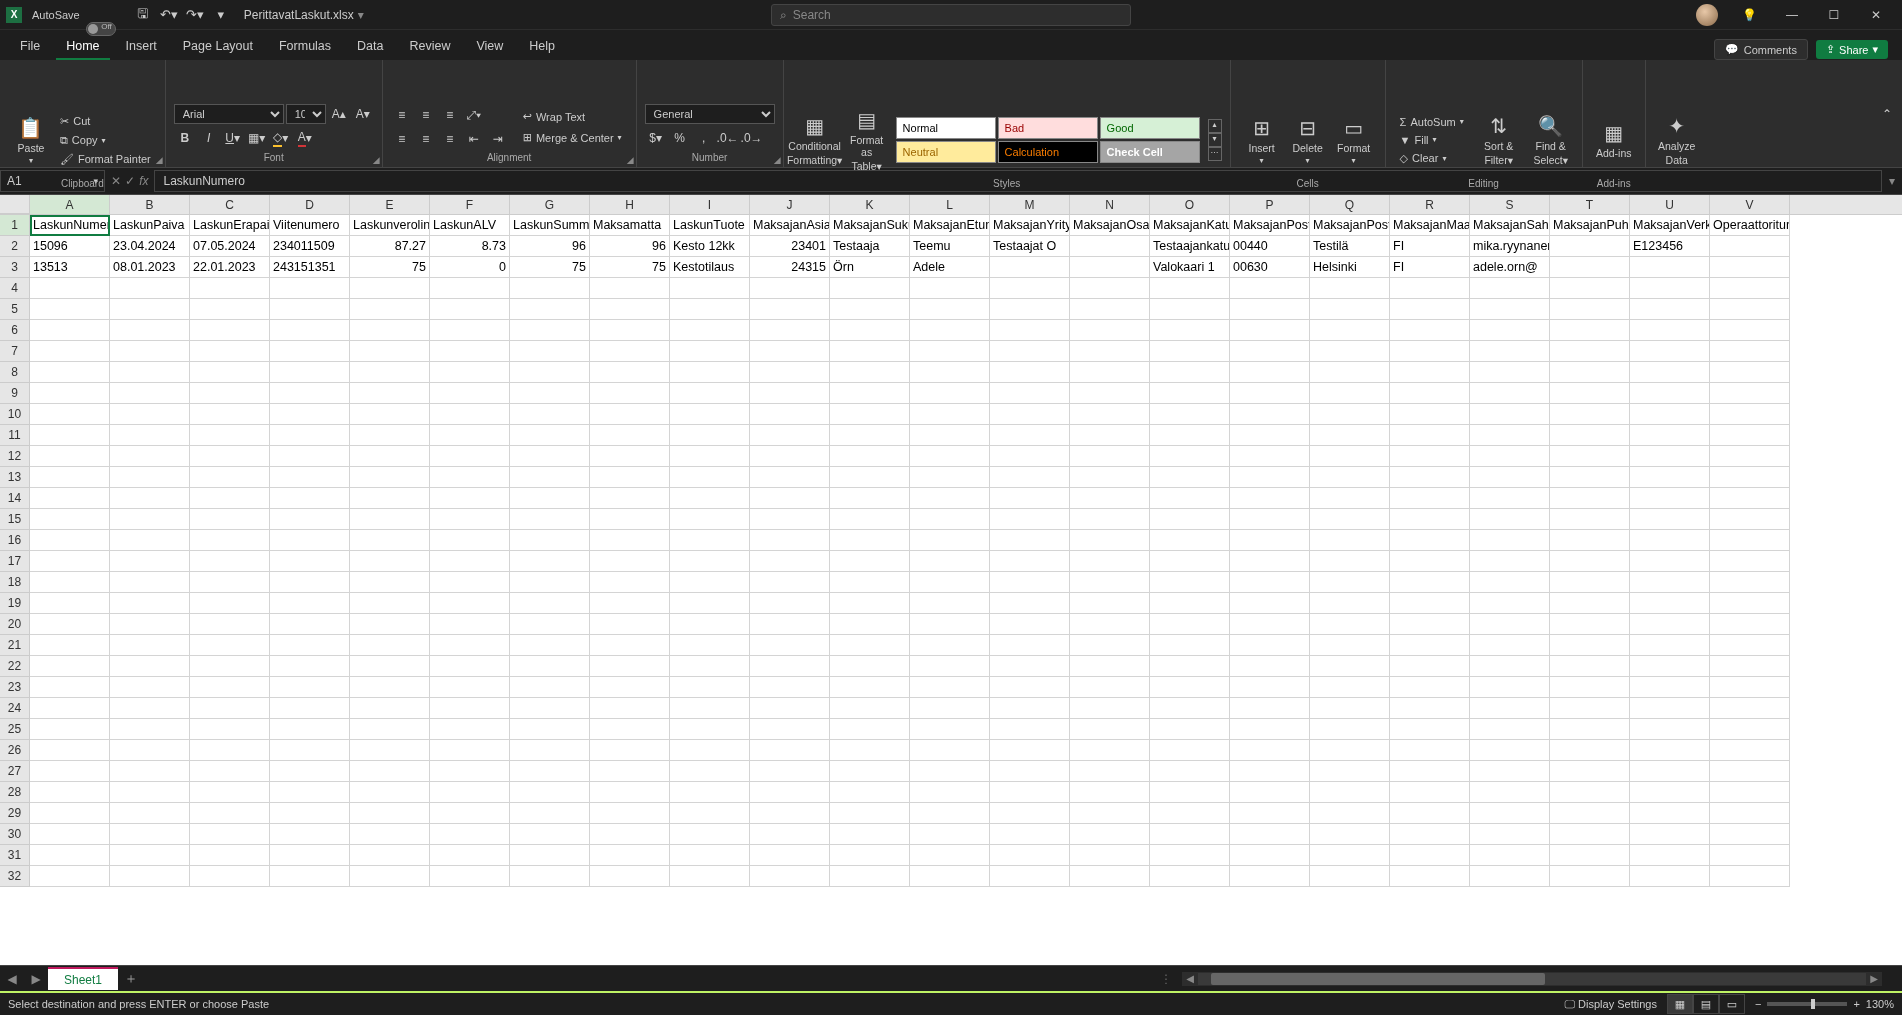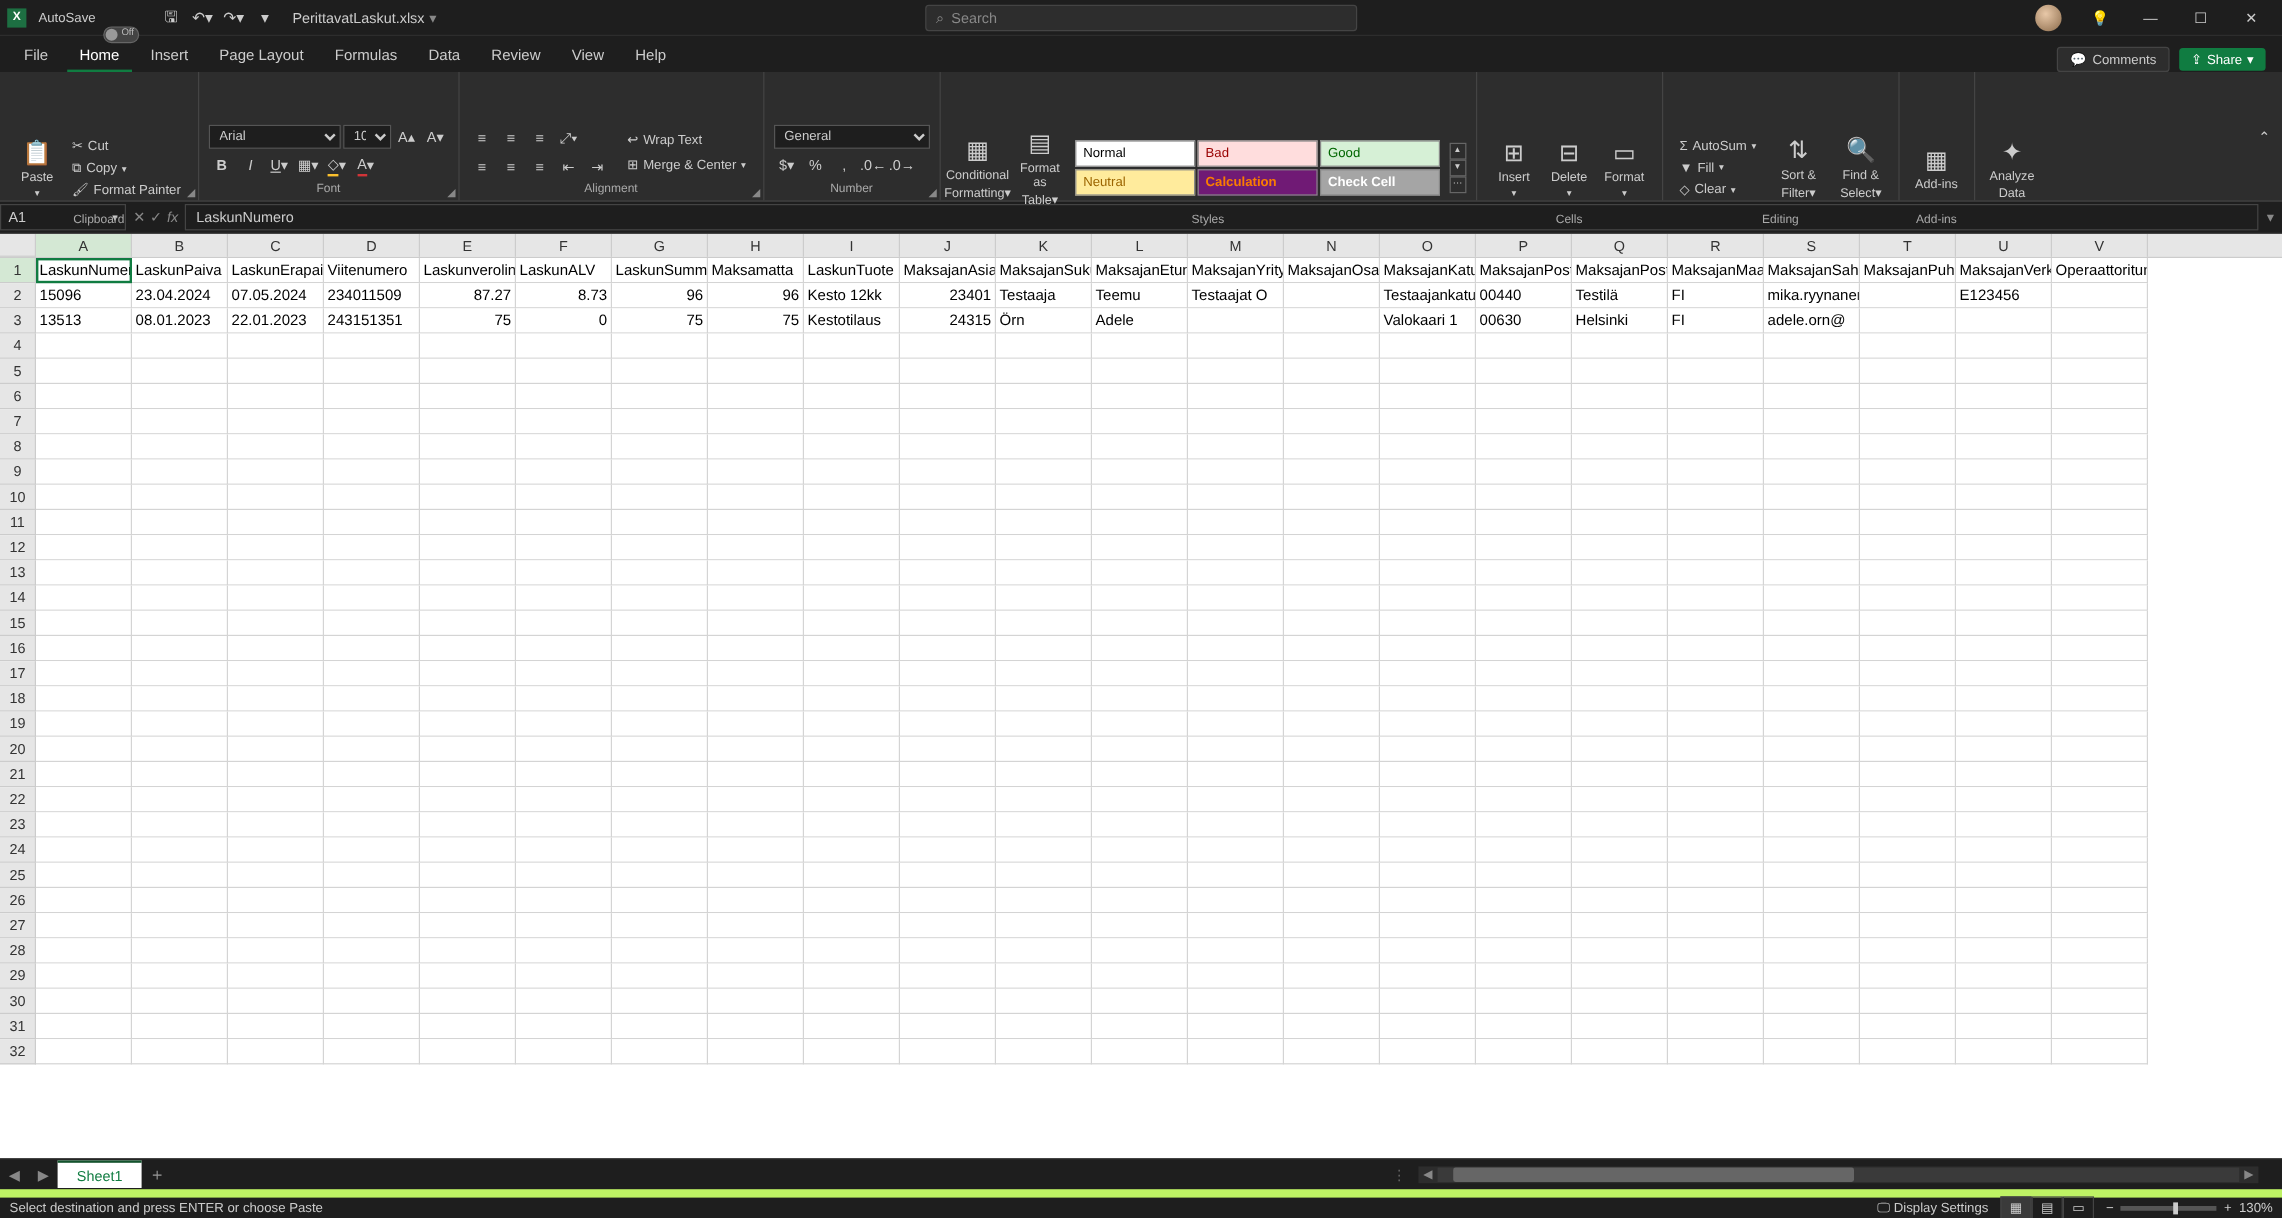--- a/index.html
+++ b/index.html
@@ -128,21 +128,21 @@
 
 
 .style-gallery { display: grid; grid-template-columns: repeat(3, 100px); grid-auto-rows: 22px; gap: 2px; }
 .style-cell {
   border: 1px solid #888; font-size: 11px; padding: 2px 6px; background: #fff; color: #000;
   display: flex; align-items: center;
 }
 .style-bad { background: #fdd; color: #900; }
 .style-good { background: #d6f0d6; color: #060; text-align: right; }
 .style-neutral { background: #ffeb9c; color: #9c6500; }
-.style-calc { background: #701a75; color: #fa7d00; font-weight: bold; }
+.style-calc { background: #000000; color: #fa7d00; font-weight: normal; }
 .style-check { background: #a5a5a5; color: #fff; font-weight: bold; }
 .gallery-scroll { display: flex; flex-direction: column; justify-content: space-between; padding-left: 2px;}
 .gallery-scroll div { width: 14px; height: 14px; border: 1px solid #666; font-size: 8px; text-align:center; color:#ccc; cursor:pointer;}
 
 
 .formula-row {
   height: 27px; background: #1e1e1e; display: flex; align-items: center;
   border-bottom: 1px solid #444;
 }
 .name-box {
@@ -195,39 +195,39 @@
 .sheet-tabs {
   position: absolute; bottom: 24px; left: 0; right: 0; height: 26px;
   background: #1e1e1e; display: flex; align-items: center; border-top: 1px solid #444;
 }
 .nav-arrow {
   width: 24px; height: 24px; display: flex; align-items: center; justify-content: center;
   color: #888; cursor: pointer;
 }
 .sheet-tab {
   background: #fff; color: #107c41; padding: 3px 16px; font-size: 12px;
-  border-top: 2px solid #14532d; height: 23px; display:flex; align-items:center;
+  border-top: 2px solid #be185d; height: 23px; display:flex; align-items:center;
 }
 .add-sheet {
   width: 26px; height: 26px; display: flex; align-items: center; justify-content: center;
   color: #999; cursor: pointer; font-size: 14px;
 }
 .hscroll {
   margin-left: auto; width: 700px; height: 14px; background: #2d2d2d;
   display: flex; align-items: center; margin-right: 20px;
 }
 .hscroll-track { flex:1; height: 12px; background: #3a3a3a; position:relative;}
 .hscroll-thumb { position:absolute; left:2%; width: 50%; height:100%; background:#666; border-radius:2px;}
 .hscroll-arrow{ width:16px; text-align:center; color:#888; font-size:10px;}
 
 
 .status-bar {
   position: absolute; bottom: 0; left: 0; right: 0; height: 24px;
   background: #1e1e1e; display: flex; align-items: center;
-  padding: 0 8px; font-size: 11px; color: #ccc; border-top: 7px solid #bef264;
+  padding: 0 8px; font-size: 11px; color: #ccc; border-top: 2px solid #bef264;
 }
 .status-right { margin-left: auto; display: flex; align-items: center; gap: 10px;}
 .view-btns { display:flex; gap:0;}
 .view-btn { width: 26px; height: 20px; border: 1px solid #444; display:flex; align-items:center; justify-content:center; cursor:pointer;}
 .view-btn.active { background:#3a3a3a;}
 .zoom { display:flex; align-items:center; gap:6px;}
 .zoom-track { width:80px; height:4px; background:#555; position:relative;}
 .zoom-thumb { position:absolute; left:55%; top:-3px; width:4px; height:10px; background:#ccc;}
 
 .collapse-rib { width:24px; display:flex; align-items:center; justify-content:center; color:#ccc; cursor:pointer; margin-left:auto; padding-right:6px;}

